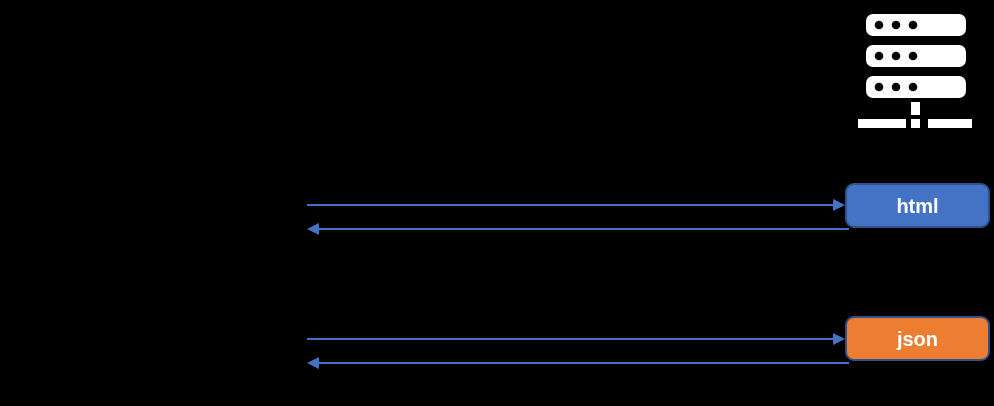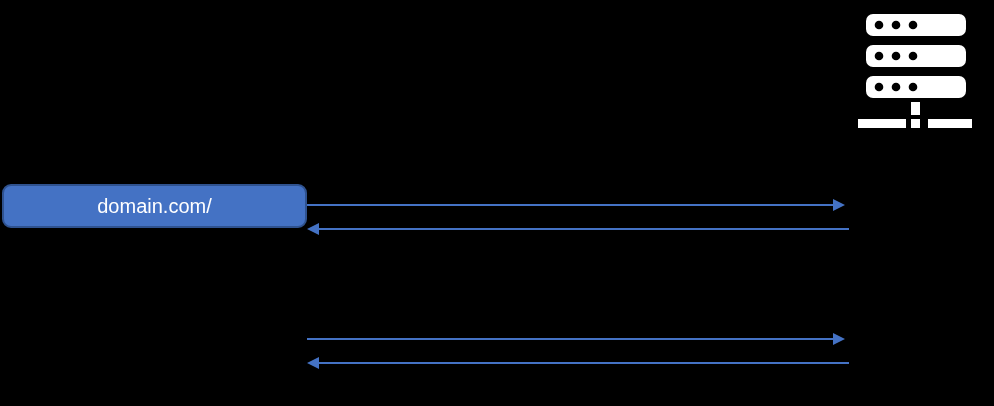--- a/index.html
+++ b/index.html
@@ -99,26 +99,29 @@
         <circle cx="23" cy="42" r="4.3"></circle>
           <circle cx="40" cy="42" r="4.3"></circle>
           <circle cx="57" cy="42" r="4.3"></circle>
         <circle cx="23" cy="73" r="4.3"></circle>
           <circle cx="40" cy="73" r="4.3"></circle>
           <circle cx="57" cy="73" r="4.3"></circle>
       </g>
     </svg>
   </div>
 
-  <div class="box blue req req1">
-    <span class="label">domain.com/</span>
+  <div class="box blue resp resp1">
+    <span class="label">html</span>
   </div>
   <div class="arrow-line fwd1-line"></div>
   <div class="arrow-head right fwd1-head"></div>
   <div class="arrow-line back1-line"></div>
   <div class="arrow-head left back1-head"></div>
 
+  <div class="box orange resp resp2">
+    <span class="label">json</span>
+  </div>
   <div class="arrow-line fwd2-line"></div>
   <div class="arrow-head right fwd2-head"></div>
   <div class="arrow-line back2-line"></div>
   <div class="arrow-head left back2-head"></div>
 
 </div>
 
 </body></html>

